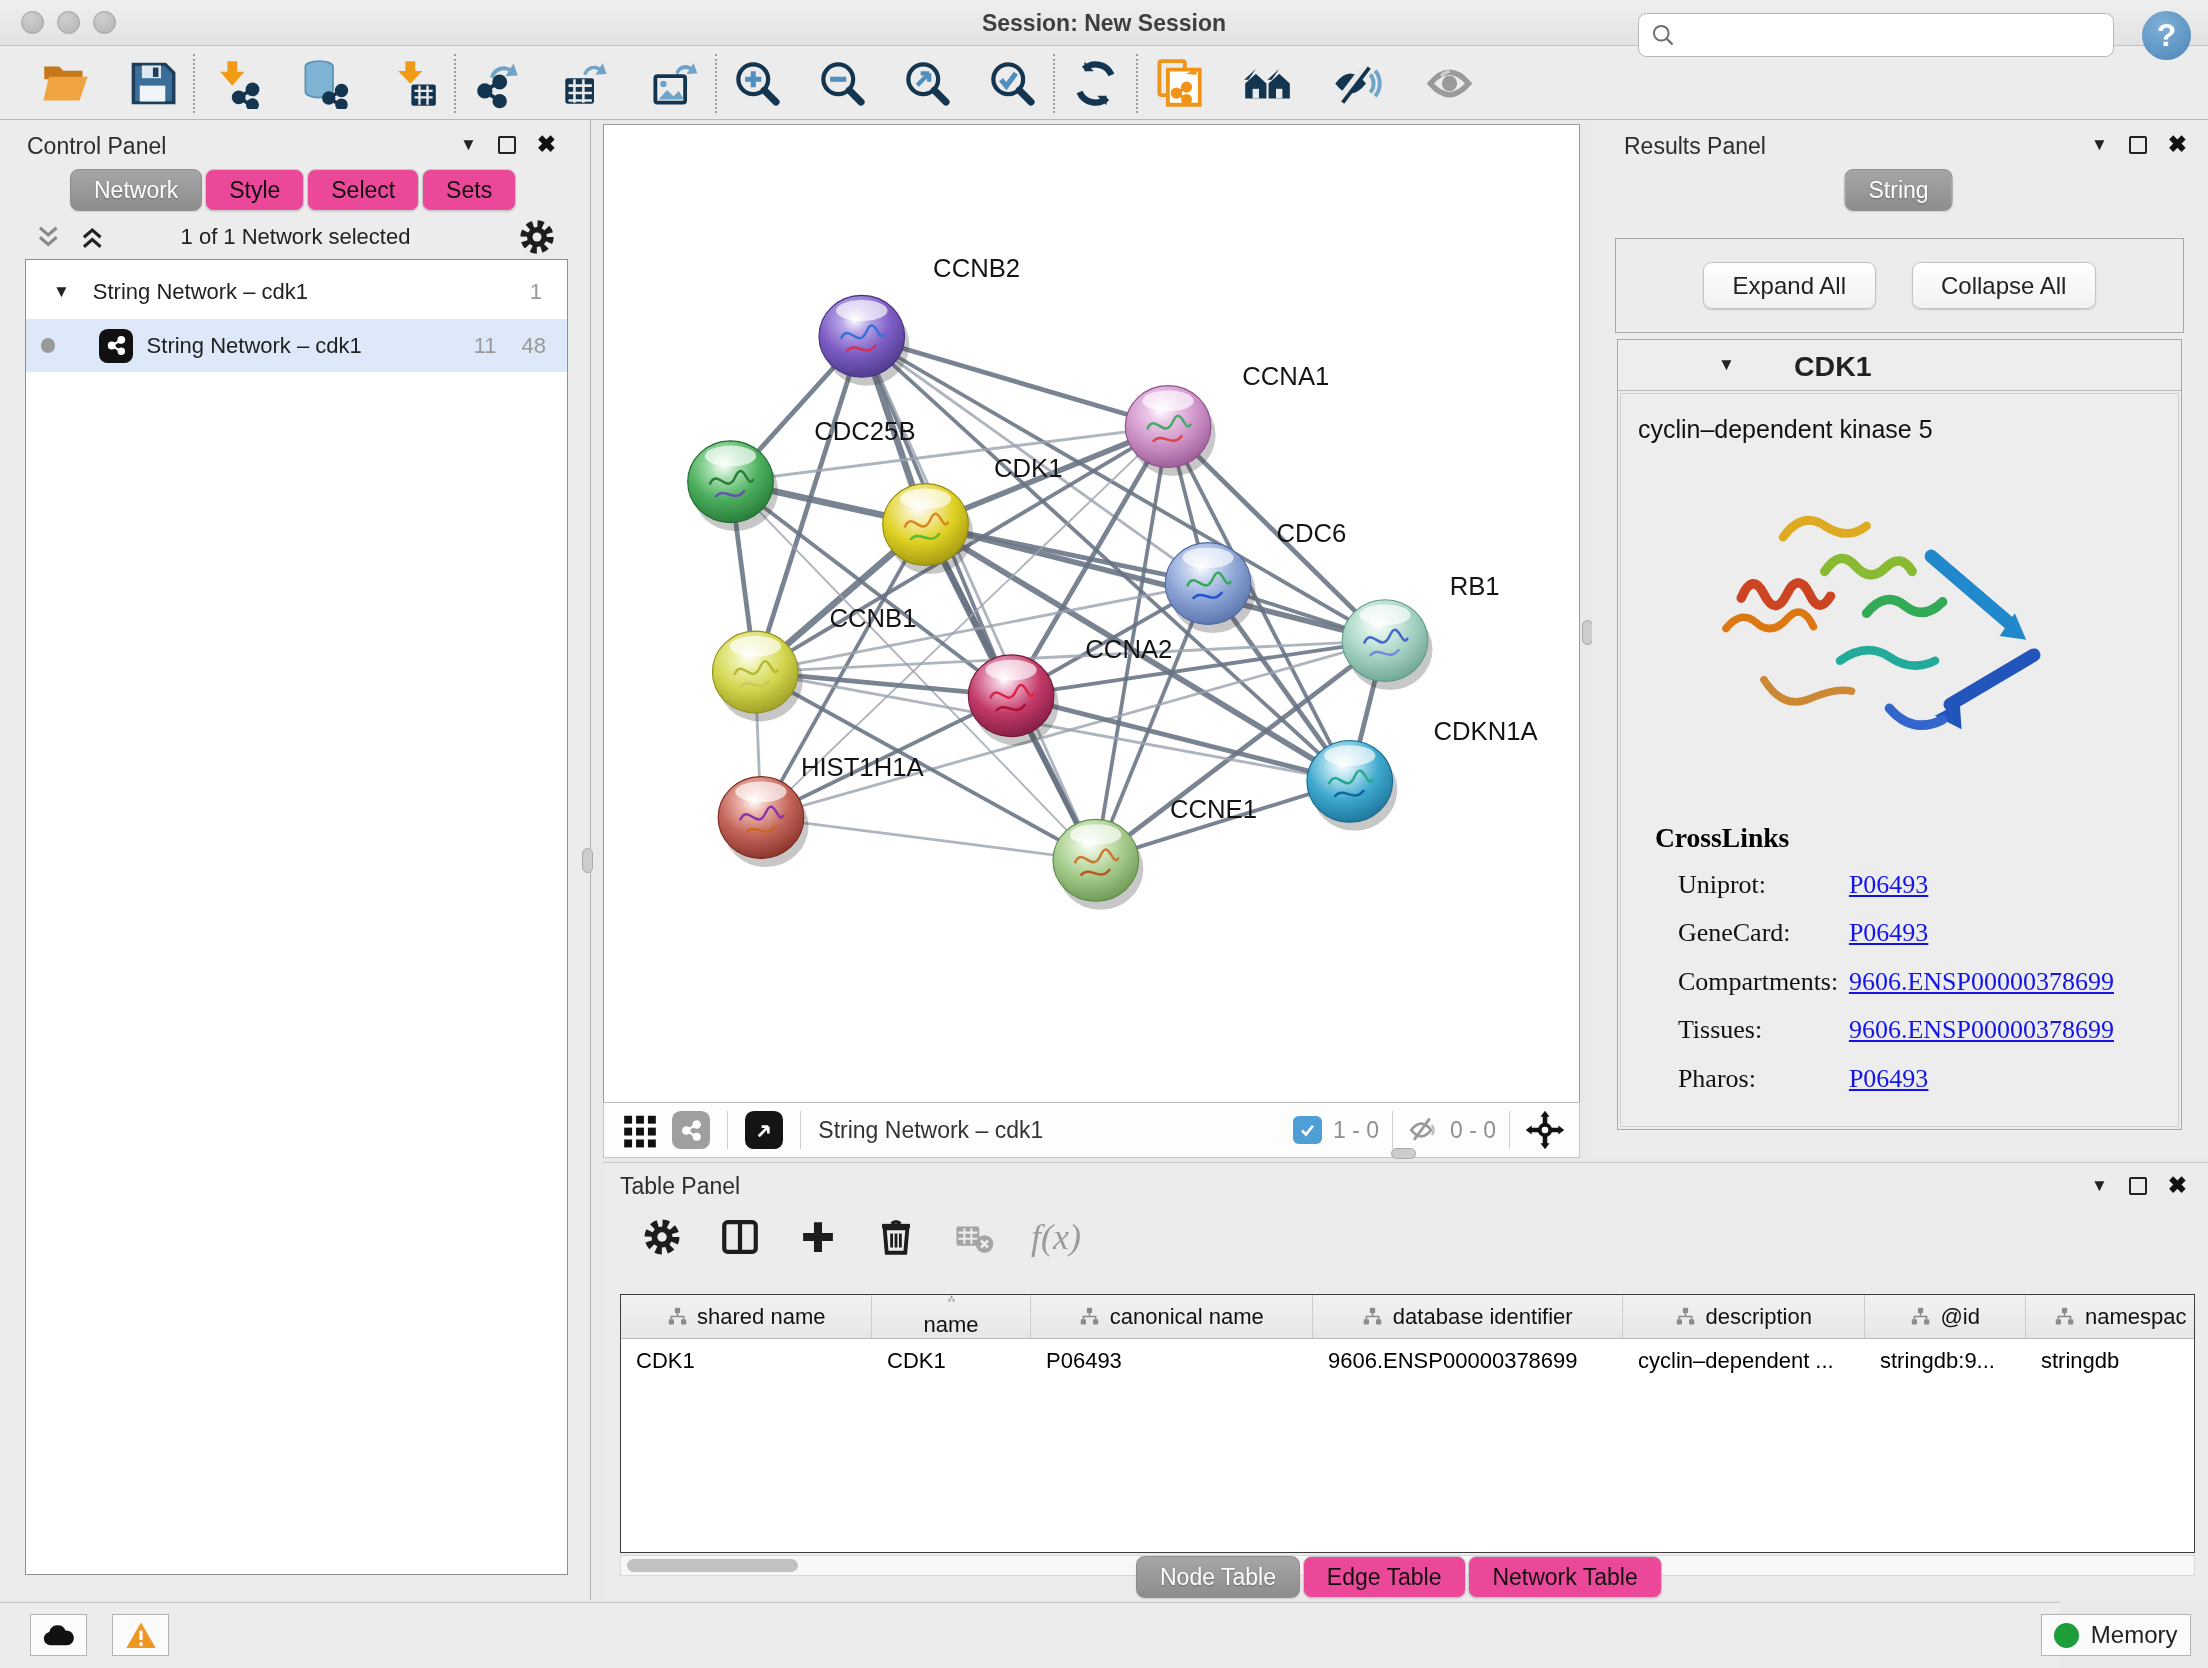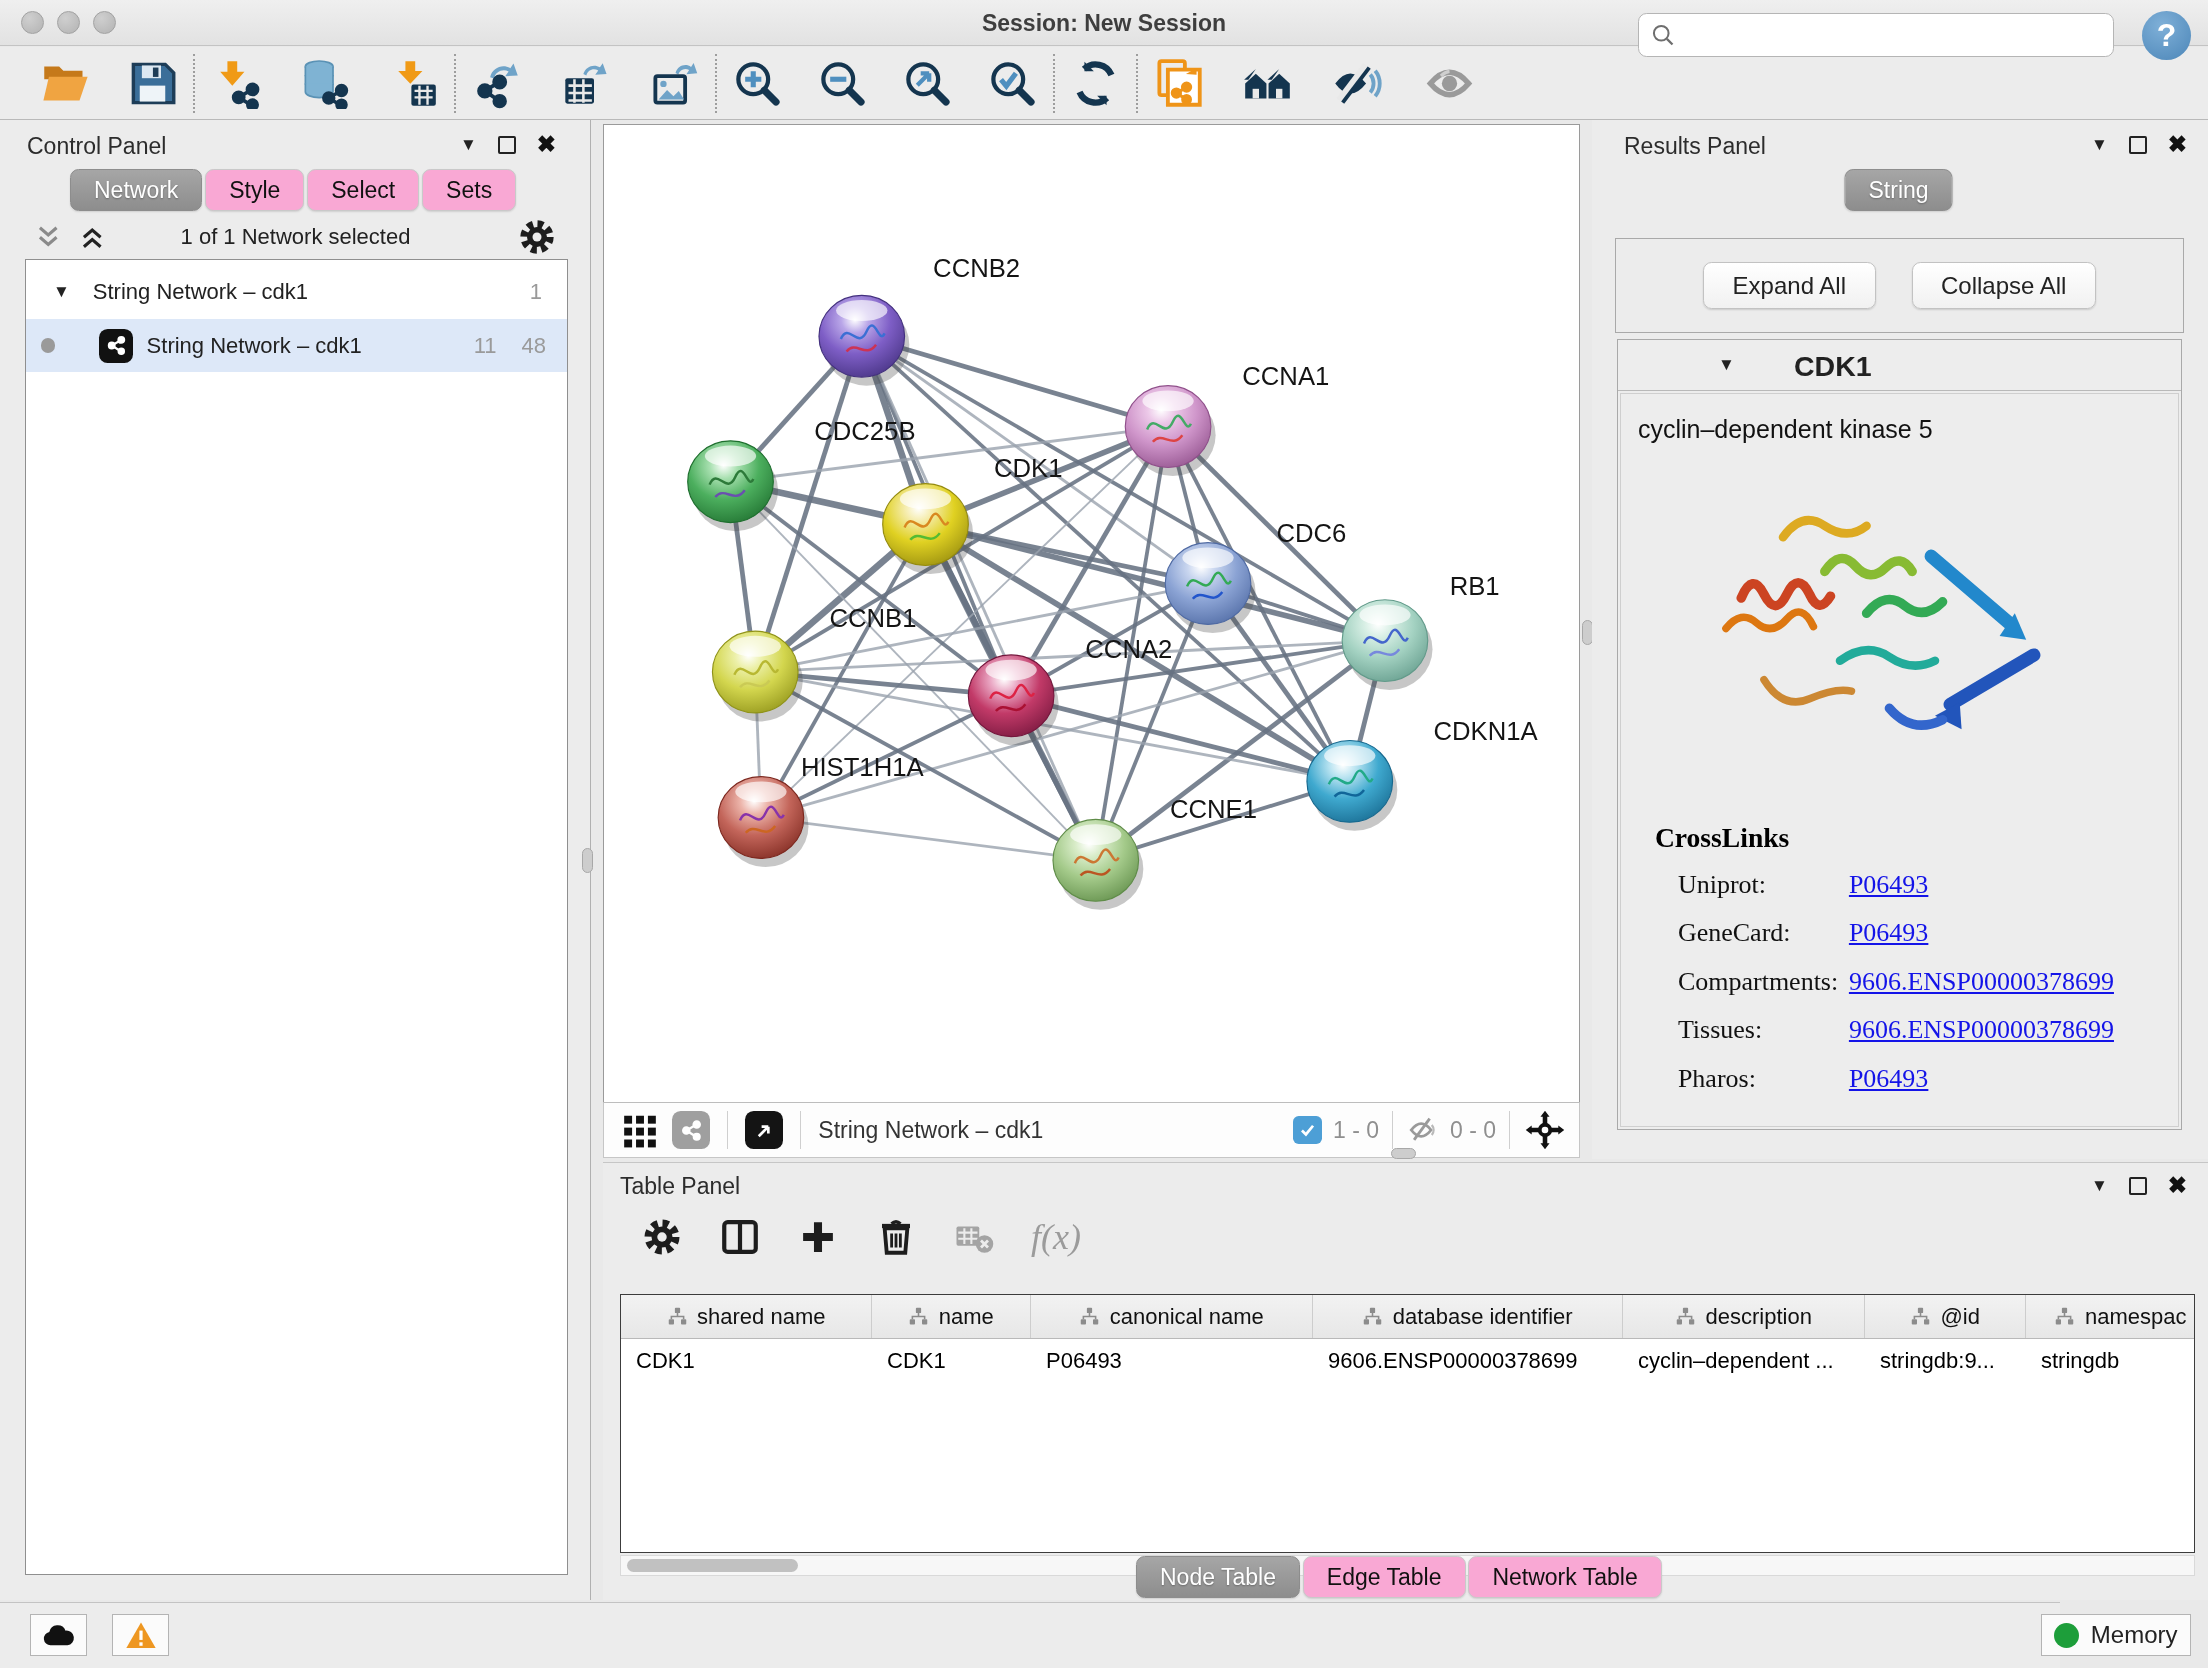--- a/index.html
+++ b/index.html
@@ -28,21 +28,21 @@
     font-weight:bold; display:flex; align-items:center; justify-content:center; }
 
   
   .panel-title { font-size:23px; color:#2c2c2c; }
   .ph-icons { position:absolute; display:flex; gap:21px; align-items:center; }
   .tri { font-size:17px; color:#222; }
   .flt { width:18px; height:18px; border:2.9px solid #222; border-radius:1.9px; }
   .clx { font-size:23px; font-weight:bold; color:#111; line-height:1; }
 
   .tabbar { display:flex; }
-  .tab { font-size:23px; padding:6.7px 23px; background:#f9a8d4; border:1px solid #c9c9c9; color:#111;
+  .tab { font-size:23px; padding:6.7px 23px; background:#ec4899; border:1px solid #c9c9c9; color:#111;
     border-radius:8.6px; margin-right:2.9px; box-shadow:0 1px 1.9px rgba(0,0,0,.12); }
   .tab.active { background:linear-gradient(#a6a6a6,#8d8d8d); color:#fff; border-color:#8d8d8d;
     text-shadow:0 1px 1.9px rgba(0,0,0,.3); }
 
   
   .control-panel { position:absolute; left:0; top:120px; width:591px; height:1480px;
     background:#ececec; border-right:1px solid #b0b0b0; }
   .cp-head { position:absolute; left:27px; top:13.3px; }
   .cp-tabs { position:absolute; left:70px; top:49px; }
   .cp-sub { position:absolute; left:0; top:95px; width:591px; height:44px; display:flex; align-items:center; }
@@ -699,21 +699,21 @@
           <svg width="21" height="21" viewBox="0 0 24 24">
             <g fill="#8c8c8c">
               <rect x="9" y="2" width="6" height="6" rx="1"></rect>
               <rect x="2" y="15" width="6" height="6" rx="1"></rect>
               <rect x="16" y="15" width="6" height="6" rx="1"></rect>
               <path d="M12 8v4M5 15v-3h14v3" stroke="#8c8c8c" stroke-width="1.8" fill="none"></path>
             </g>
           </svg>
           <span>shared name</span>
         </div>
-        <div class="th" style="width: 159px;">
+        <div class="th" style="width: 159px; flex-direction: column;">
           <svg width="21" height="21" viewBox="0 0 24 24">
             <g fill="#8c8c8c">
               <rect x="9" y="2" width="6" height="6" rx="1"></rect>
               <rect x="2" y="15" width="6" height="6" rx="1"></rect>
               <rect x="16" y="15" width="6" height="6" rx="1"></rect>
               <path d="M12 8v4M5 15v-3h14v3" stroke="#8c8c8c" stroke-width="1.8" fill="none"></path>
             </g>
           </svg>
           <span>name</span>
         </div>

